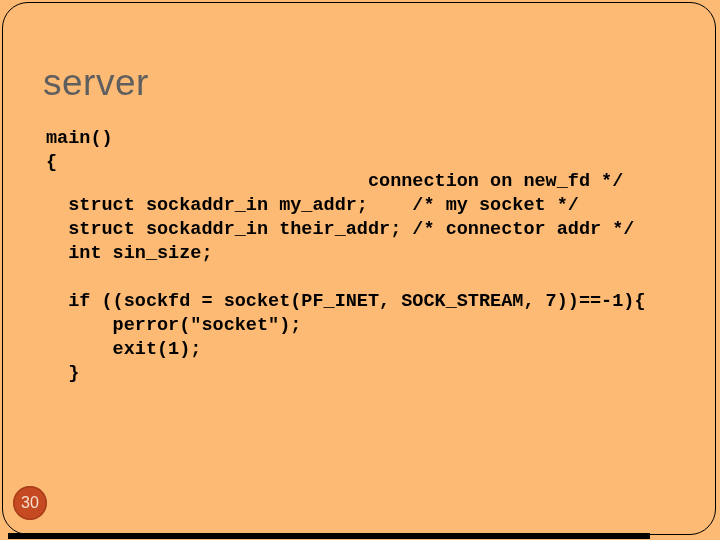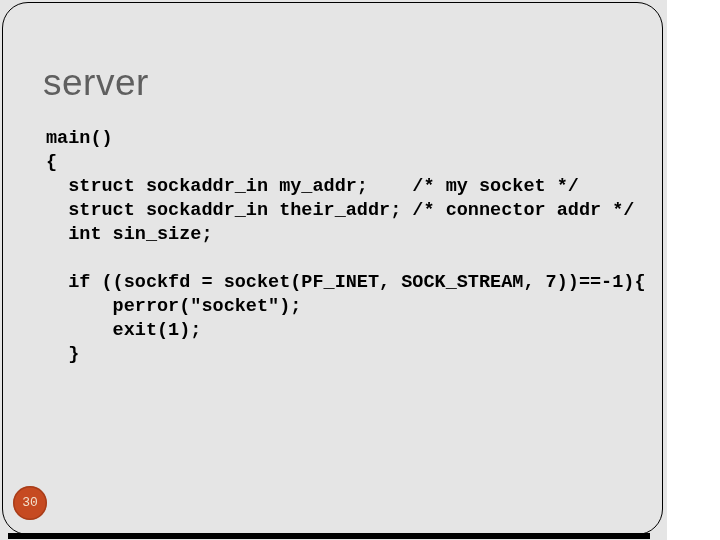--- a/index.html
+++ b/index.html
@@ -5,23 +5,23 @@
   html, body {
     margin: 0;
     padding: 0;
     width: 720px;
     height: 540px;
     background: #ffffff;
     font-family: "Liberation Sans", sans-serif;
   }
   .slide {
     position: relative;
-    width: 667px;
+    width: 720px;
     height: 540px;
-    background: #e5e5e5;
+    background: #fdba74;
     overflow: hidden;
   }
   
   .frame {
     position: absolute;
     left: 2px;
     top: 2px;
     right: 4px;
     bottom: 5px;
     border: 1.5px solid #000000;
@@ -74,38 +74,39 @@
     height: 34px;
     border-radius: 50%;
     background: #c64a21;
     box-shadow: inset 0 0 0 1.5px rgba(130, 45, 15, 0.45);
     display: flex;
     align-items: center;
     justify-content: center;
   }
   .page-badge span {
     color: #f2e0cd;
-    font-size: 13px;
+    font-size: 16px;
     line-height: 12px;
-    font-family: Liberation Mono, monospace;
+    font-family: Liberation Sans, sans-serif;
     text-align: center;
   }
 </style>
 </head>
 <body>
 
 <div class="slide">
   <div class="frame"></div>
   <div class="bottom-bar"></div>
 
   <h1 class="title">server</h1>
 
   <div class="code">
     <div class="code-line">main()</div>
     <div class="code-line">{</div>
+    <div class="code-line cont">                             connection on new_fd */</div>
     <div class="code-line">  struct sockaddr_in my_addr;    /* my socket */</div>
     <div class="code-line">  struct sockaddr_in their_addr; /* connector addr */</div>
     <div class="code-line">  int sin_size;</div>
     <div class="code-line"></div>
     <div class="code-line">  if ((sockfd = socket(PF_INET, SOCK_STREAM, 7))==-1){</div>
     <div class="code-line">      perror("socket");</div>
     <div class="code-line">      exit(1);</div>
     <div class="code-line">  }</div>
   </div>
 

